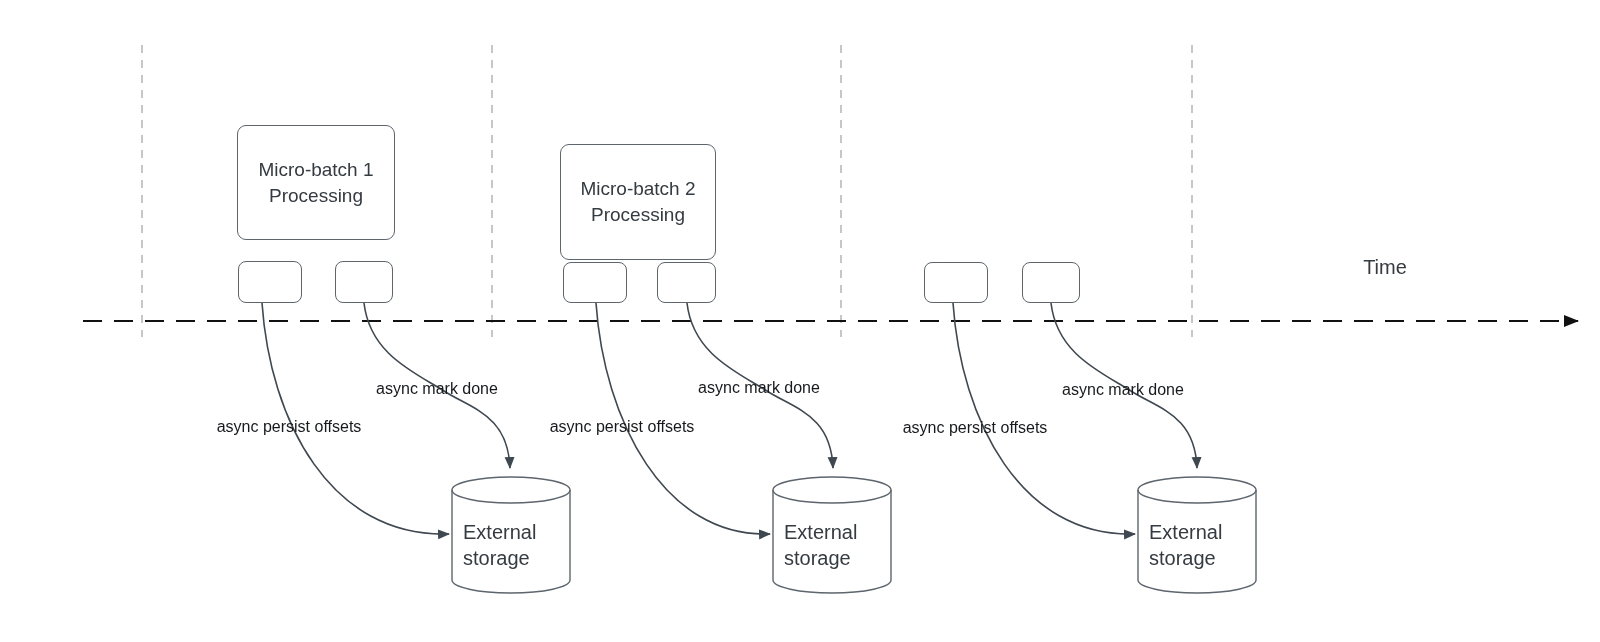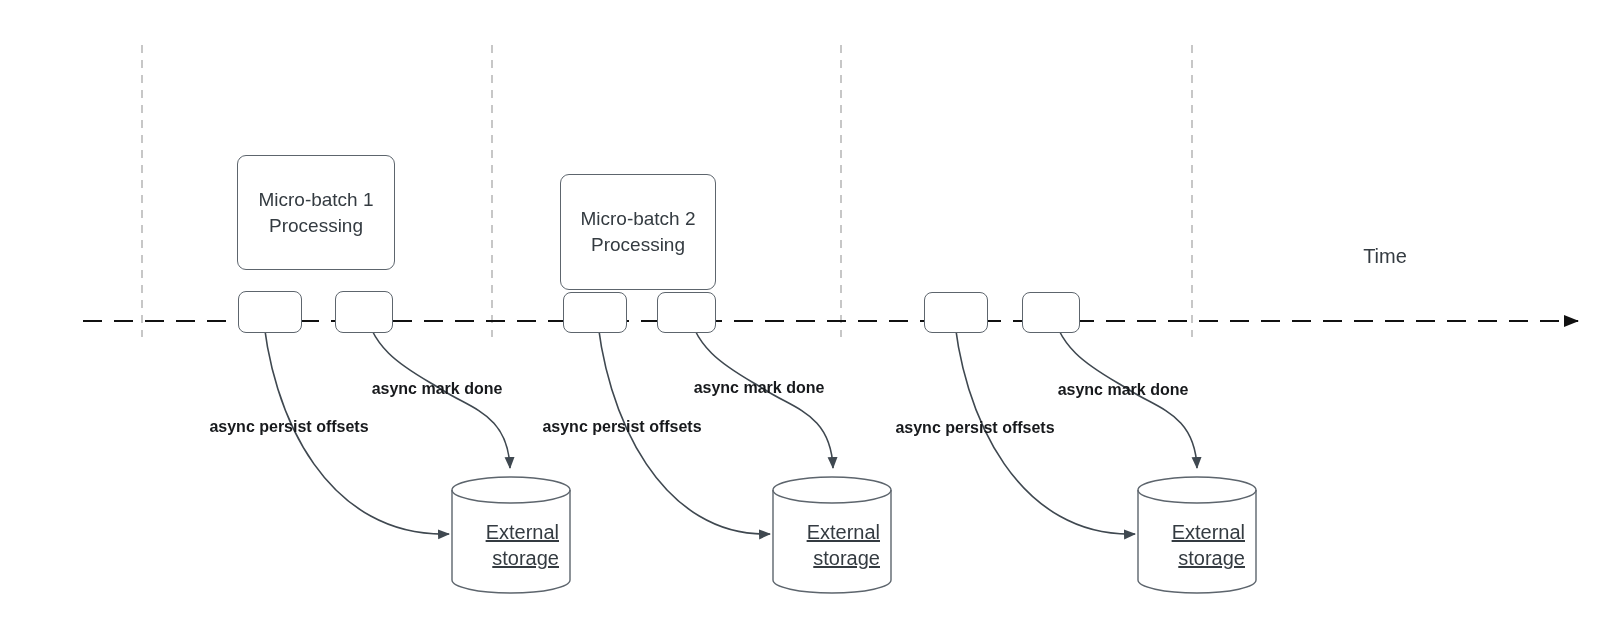--- a/index.html
+++ b/index.html
@@ -1,35 +1,35 @@
 <!DOCTYPE html>
 <html><head>
 <meta charset="utf-8">
 <style>
   html,body{margin:0;padding:0;background:#ffffff;}
   .canvas{
     position:relative;width:1600px;height:642px;background:#ffffff;
     font-family:"Liberation Sans",sans-serif;overflow:hidden;
   }
   .lines-layer{position:absolute;left:0;top:0;width:1600px;height:642px;}
-  .shape{position:absolute;background:#ffffff;border:1px solid #5d656d;box-sizing:border-box;margin-top:30px;}
+  .shape{position:absolute;background:#ffffff;border:1px solid #5d656d;box-sizing:border-box;}
   .proc-box{
     border-radius:9px;display:flex;align-items:center;justify-content:center;
     text-align:center;font-size:19px;color:#343b41;line-height:1.35;
   }
   .proc-box .lbl{display:block;width:140px;}
   .mini-box{border-radius:8px;}
   .edge-label{
     position:absolute;transform:translate(-50%,-50%);
-    font-weight:bold;font-size:16px;color:#17191c;white-space:nowrap;
+    font-weight:normal;font-size:16px;color:#17191c;white-space:nowrap;
   }
   .storage-label{
     position:absolute;display:flex;align-items:center;justify-content:center;
-    text-align:right;font-size:20px;color:#343b41;line-height:1.3;
-    padding-top:10px;box-sizing:border-box;text-decoration:underline;
+    text-align:left;font-size:20px;color:#343b41;line-height:1.3;
+    padding-top:10px;box-sizing:border-box;
   }
   .storage-label .lbl{display:block;width:96px;}
   .time-label{
     position:absolute;font-size:20px;color:#343b41;text-align:center;white-space:nowrap;
   }
 </style>
 </head>
 <body>
 
 <div class="canvas">
@@ -98,15 +98,15 @@
   <div class="storage-label" style="left:452px;top:490px;width:118px;height:100px;">
     <span class="lbl">External storage</span>
   </div>
   <div class="storage-label" style="left:773px;top:490px;width:118px;height:100px;">
     <span class="lbl">External storage</span>
   </div>
   <div class="storage-label" style="left:1138px;top:490px;width:118px;height:100px;">
     <span class="lbl">External storage</span>
   </div>
 
-  <div class="time-label" style="left:1340px;top:245px;width:90px;">Time</div>
+  <div class="time-label" style="left:1340px;top:256px;width:90px;">Time</div>
 
 </div>
 
 </body></html>

